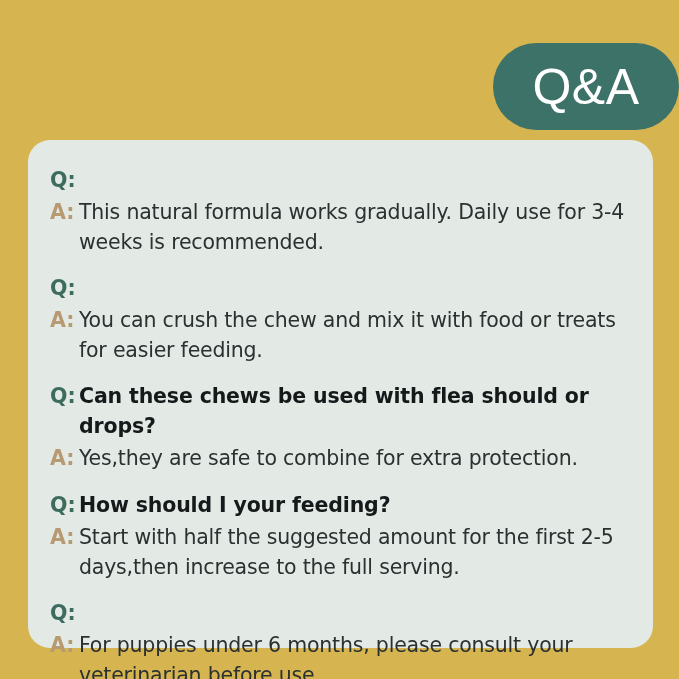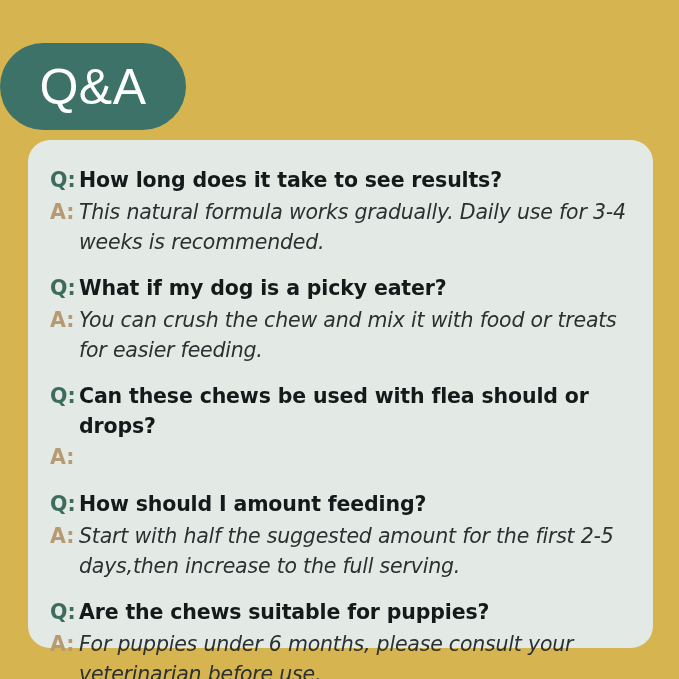--- a/index.html
+++ b/index.html
@@ -14,21 +14,21 @@
     overflow: hidden;
     position: relative;
   }
 
   
   #badge-wrap {
     width: 679px;
     height: 173px;
     display: flex;
     align-items: center;
-    justify-content: flex-start;
+    justify-content: flex-end;
     box-sizing: border-box;
   }
   #qa-badge {
     width: 186px;
     height: 87px;
     background: #3D7268;
     border-radius: 44px;
     display: flex;
     align-items: center;
     justify-content: center;
@@ -90,82 +90,79 @@
     font-weight: 700;
     line-height: 1.46;
     letter-spacing: -0.15px;
   }
   .a-text {
     color: #2B3030;
     font-size: 20.5px;
     font-weight: 400;
     line-height: 1.47;
     letter-spacing: -0.2px;
-    font-style: italic;
   }
 </style>
 </head>
 <body>
 
 <div id="badge-wrap">
   <div id="qa-badge">
     <span id="qa-badge-text">Q&amp;A</span>
   </div>
 </div>
 
 <div id="faq-card">
   <div id="faq-list">
 
     <div class="faq-item">
       <div class="qa-line">
         <span class="prefix prefix-q">Q:</span>
-        <span class="q-text">How long does it take to see results?</span>
       </div>
       <div class="qa-line">
         <span class="prefix prefix-a">A:</span>
         <span class="a-text">This natural formula works gradually. Daily use for 3-4 weeks is recommended.</span>
       </div>
     </div>
 
     <div class="faq-item">
       <div class="qa-line">
         <span class="prefix prefix-q">Q:</span>
-        <span class="q-text">What if my dog is a picky eater?</span>
       </div>
       <div class="qa-line">
         <span class="prefix prefix-a">A:</span>
         <span class="a-text">You can crush the chew and mix it with food or treats for easier feeding.</span>
       </div>
     </div>
 
     <div class="faq-item">
       <div class="qa-line">
         <span class="prefix prefix-q">Q:</span>
         <span class="q-text">Can these chews be used with flea should or drops?</span>
       </div>
       <div class="qa-line">
         <span class="prefix prefix-a">A:</span>
+        <span class="a-text">Yes,they are safe to combine for extra protection.</span>
       </div>
     </div>
 
     <div class="faq-item">
       <div class="qa-line">
         <span class="prefix prefix-q">Q:</span>
-        <span class="q-text">How should I amount feeding?</span>
+        <span class="q-text">How should I your feeding?</span>
       </div>
       <div class="qa-line">
         <span class="prefix prefix-a">A:</span>
         <span class="a-text">Start with half the suggested amount for the first 2-5 days,then increase to the full serving.</span>
       </div>
     </div>
 
     <div class="faq-item">
       <div class="qa-line">
         <span class="prefix prefix-q">Q:</span>
-        <span class="q-text">Are the chews suitable for puppies?</span>
       </div>
       <div class="qa-line">
         <span class="prefix prefix-a">A:</span>
         <span class="a-text">For puppies under 6 months, please consult your veterinarian before use.</span>
       </div>
     </div>
 
   </div>
 </div>
 

